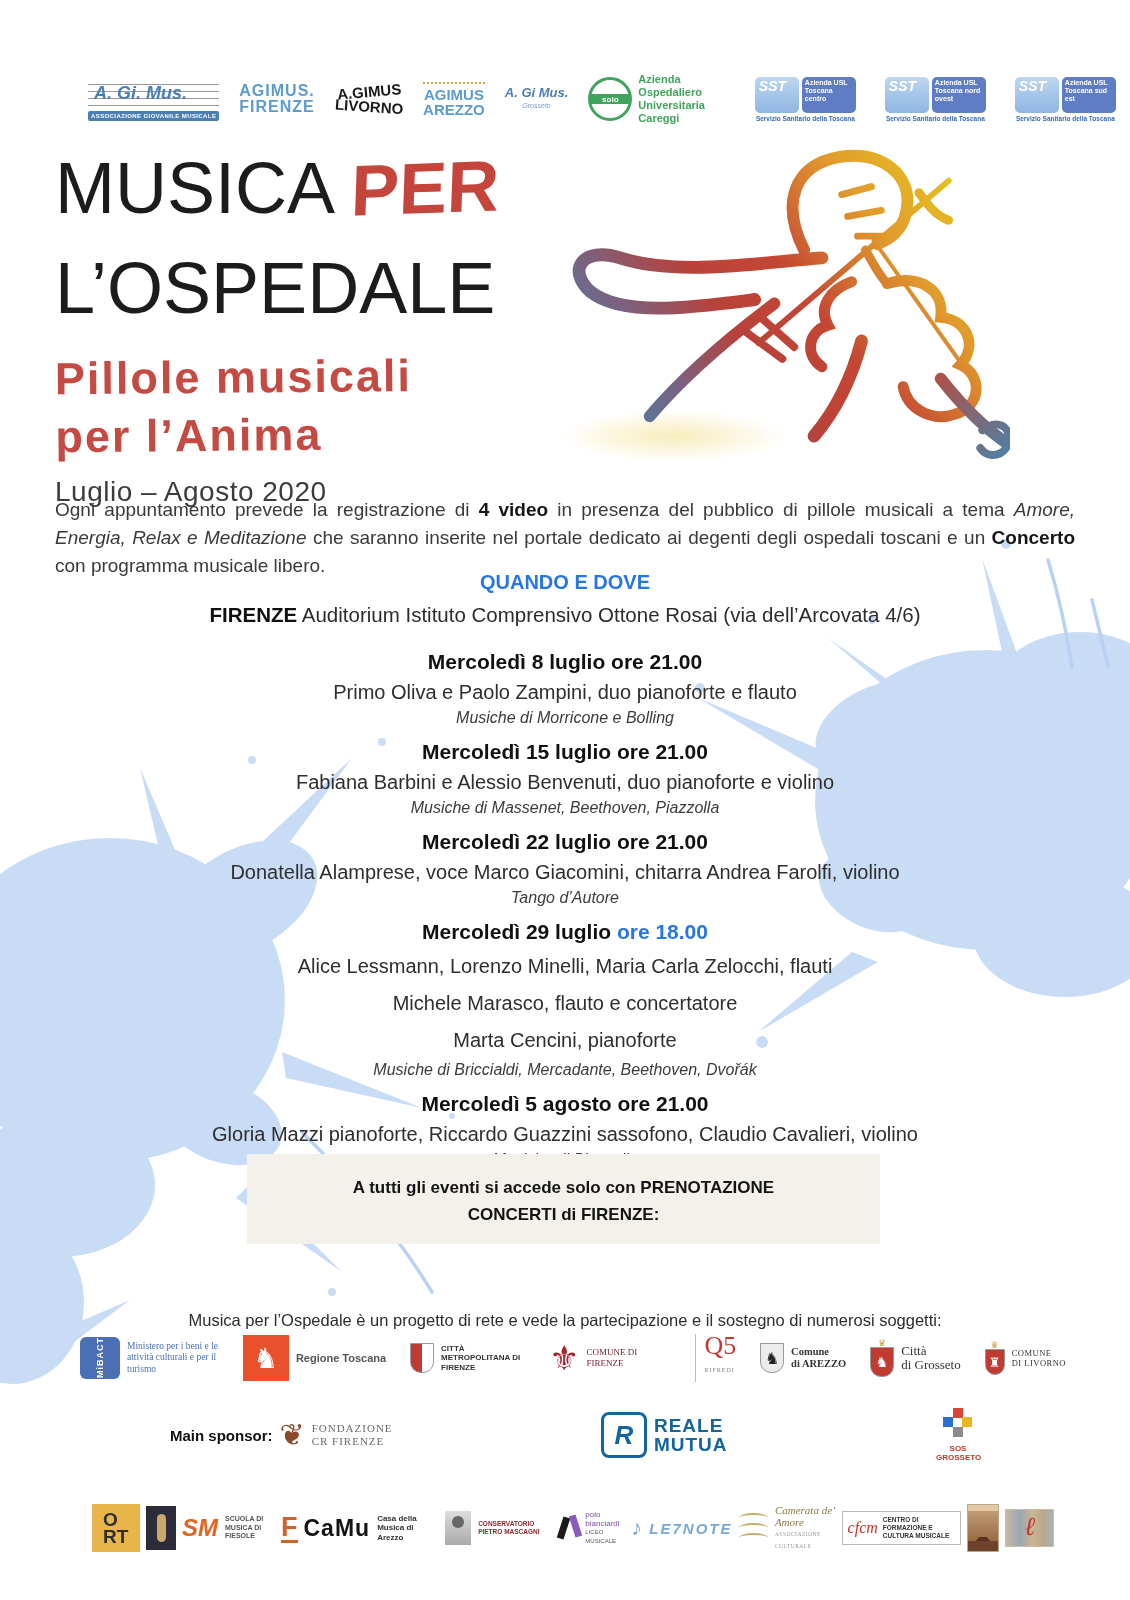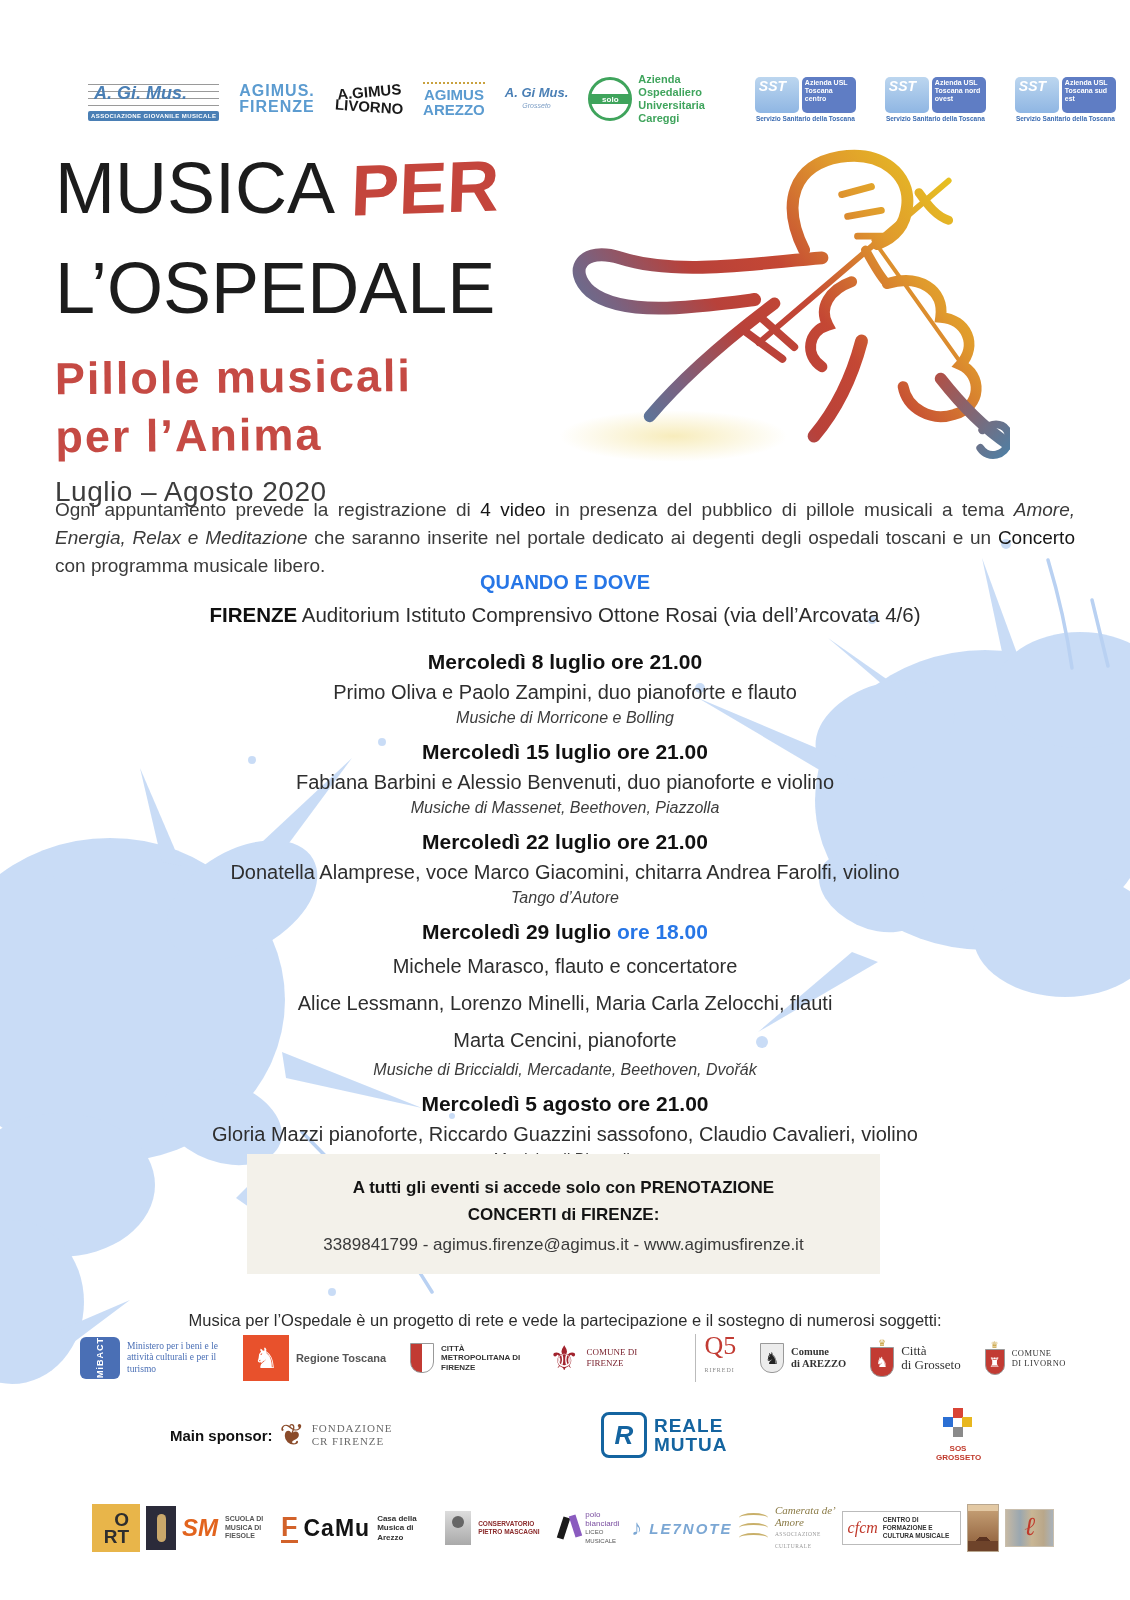--- a/index.html
+++ b/index.html
@@ -39,21 +39,21 @@
   .title-block{position:absolute;top:138px;left:55px;width:500px;z-index:2;}
   h1.poster-title{margin:0;font-size:72px;line-height:100px;font-weight:400;color:#1c1c1c;letter-spacing:0;}
   .t-red{color:#c4453c;font-weight:bold;display:inline-block;transform:rotate(-2deg) skewX(-4deg);}
   .subtitle{margin-top:10px;color:#c54a44;font-weight:bold;font-size:45px;line-height:58px;letter-spacing:2px;transform:rotate(-.5deg);}
   .period{margin-top:12px;font-size:28px;color:#3c3c3c;letter-spacing:.5px;}
 
   .violinist{position:absolute;top:133px;left:525px;width:485px;height:332px;z-index:1;}
 
   
   .intro{position:absolute;top:477px;left:55px;width:1020px;font-size:19px;line-height:28px;text-align:justify;color:#3a3a3a;z-index:2;}
-  .seg-bold{font-weight:normal;color:#161616;}
+  .seg-bold{font-weight:bold;color:#161616;}
   .seg-italic{font-style:italic;}
 
   
   .quando{position:absolute;top:571px;left:0;width:100%;text-align:center;z-index:2;}
   .quando-heading{color:#2776e6;font-weight:bold;font-size:20px;margin-bottom:9px;}
   .venue{font-size:20.5px;color:#2c2c2c;}
   .venue b{color:#101010;}
   .events{position:absolute;top:648px;left:0;width:100%;text-align:center;z-index:2;}
   .event{margin-bottom:9px;}
   .event-date{font-size:21px;font-weight:bold;color:#111;line-height:27px;margin-bottom:3px;}
@@ -104,21 +104,21 @@
   .bcc-sq b{position:absolute;width:11px;height:11px;background:#d9a429;left:16px;top:14px;}
   .bcc-text{color:#1f4e57;font-weight:bold;font-size:10px;line-height:12px;width:178px;}
   .rm-mark{width:40px;height:40px;border-radius:8px;border:3px solid #1464a0;color:#1464a0;font-weight:bold;font-style:italic;
            font-size:26px;display:flex;align-items:center;justify-content:center;}
   .rm-text{color:#1464a0;font-weight:bold;font-size:19px;line-height:19px;letter-spacing:1px;}
   .sos-mark{position:relative;width:30px;height:34px;}
   .sos-mark span{position:absolute;width:10px;height:10px;}
   .sos-text{color:#c0392b;font-weight:bold;font-size:8px;line-height:9px;width:44px;text-align:center;}
 
   .ort-sq{width:48px;height:48px;background:#e8b54a;color:#2e2e2e;font-weight:bold;font-size:19px;line-height:17px;
-          width:48px;display:flex;align-items:center;justify-content:center;text-align:right;}
+          width:48px;display:flex;align-items:center;justify-content:center;}
   .ort-sq span{width:26px;word-break:break-all;display:block;}
   .cello{width:30px;height:44px;background:#2b2b3a;display:flex;align-items:center;justify-content:center;}
   .cello i{display:block;width:9px;height:28px;background:#caa86b;border-radius:5px;}
   .sm-let{color:#e2641e;font-weight:bold;font-style:italic;font-size:24px;}
   .small-cap-text{color:#555;font-size:7px;line-height:8.5px;font-weight:bold;width:50px;}
   .f-let{color:#d2622a;font-weight:bold;font-size:27px;border-bottom:3px solid #d2622a;line-height:26px;}
   .camu-let{color:#141414;font-weight:bold;font-size:23px;letter-spacing:1px;}
   .camu-text{color:#333;font-size:8px;line-height:9.5px;width:62px;font-weight:bold;}
   .portrait{width:26px;height:34px;background:linear-gradient(#ddd,#aaa);position:relative;}
   .portrait i{position:absolute;left:7px;top:5px;width:12px;height:12px;border-radius:50%;background:#666;}
@@ -310,36 +310,35 @@
       <div class="event-performer">Fabiana Barbini e Alessio Benvenuti, duo pianoforte e violino</div>
       <div class="event-program">Musiche di Massenet, Beethoven, Piazzolla</div>
     </div>
     <div class="event">
       <div class="event-date"><span>Mercoledì 22 luglio ore 21.00</span><span class="time-blue"></span></div>
       <div class="event-performer">Donatella Alamprese, voce Marco Giacomini, chitarra Andrea Farolfi, violino</div>
       <div class="event-program">Tango d’Autore</div>
     </div>
     <div class="event wide">
       <div class="event-date"><span>Mercoledì 29 luglio </span><span class="time-blue">ore 18.00</span></div>
+      <div class="event-performer">Alice Lessmann, Lorenzo Minelli, Maria Carla Zelocchi, flauti</div>
       <div class="event-performer">Michele Marasco, flauto e concertatore</div>
-      <div class="event-performer">Alice Lessmann, Lorenzo Minelli, Maria Carla Zelocchi, flauti</div>
       <div class="event-performer">Marta Cencini, pianoforte</div>
       <div class="event-program">Musiche di Briccialdi, Mercadante, Beethoven, Dvořák</div>
     </div>
     <div class="event">
       <div class="event-date"><span>Mercoledì 5 agosto ore 21.00</span><span class="time-blue"></span></div>
       <div class="event-performer">Gloria Mazzi pianoforte, Riccardo Guazzini sassofono, Claudio Cavalieri, violino</div>
       <div class="event-program">Musiche di Piazzolla</div>
     </div>
   </section>
 
   <div class="booking-box">
     <div class="bb-bold">A tutti gli eventi si accede solo con PRENOTAZIONE</div>
     <div class="bb-bold">CONCERTI di FIRENZE:</div>
-    <div class="bb-normal">3389841799 - agimus.firenze@agimus.it - www.agimusfirenze.it</div>
   </div>
 
   <p class="partners-intro">Musica per l’Ospedale è un progetto di rete e vede la partecipazione e il sostegno di numerosi soggetti:</p>
 
   <div class="prow prow1">
     <div class="pl">
       <div class="mibact-box">MiBACT</div>
       <div class="mibact-text">Ministero per i beni e le attività culturali e per il turismo</div>
     </div>
     <div class="pl">

